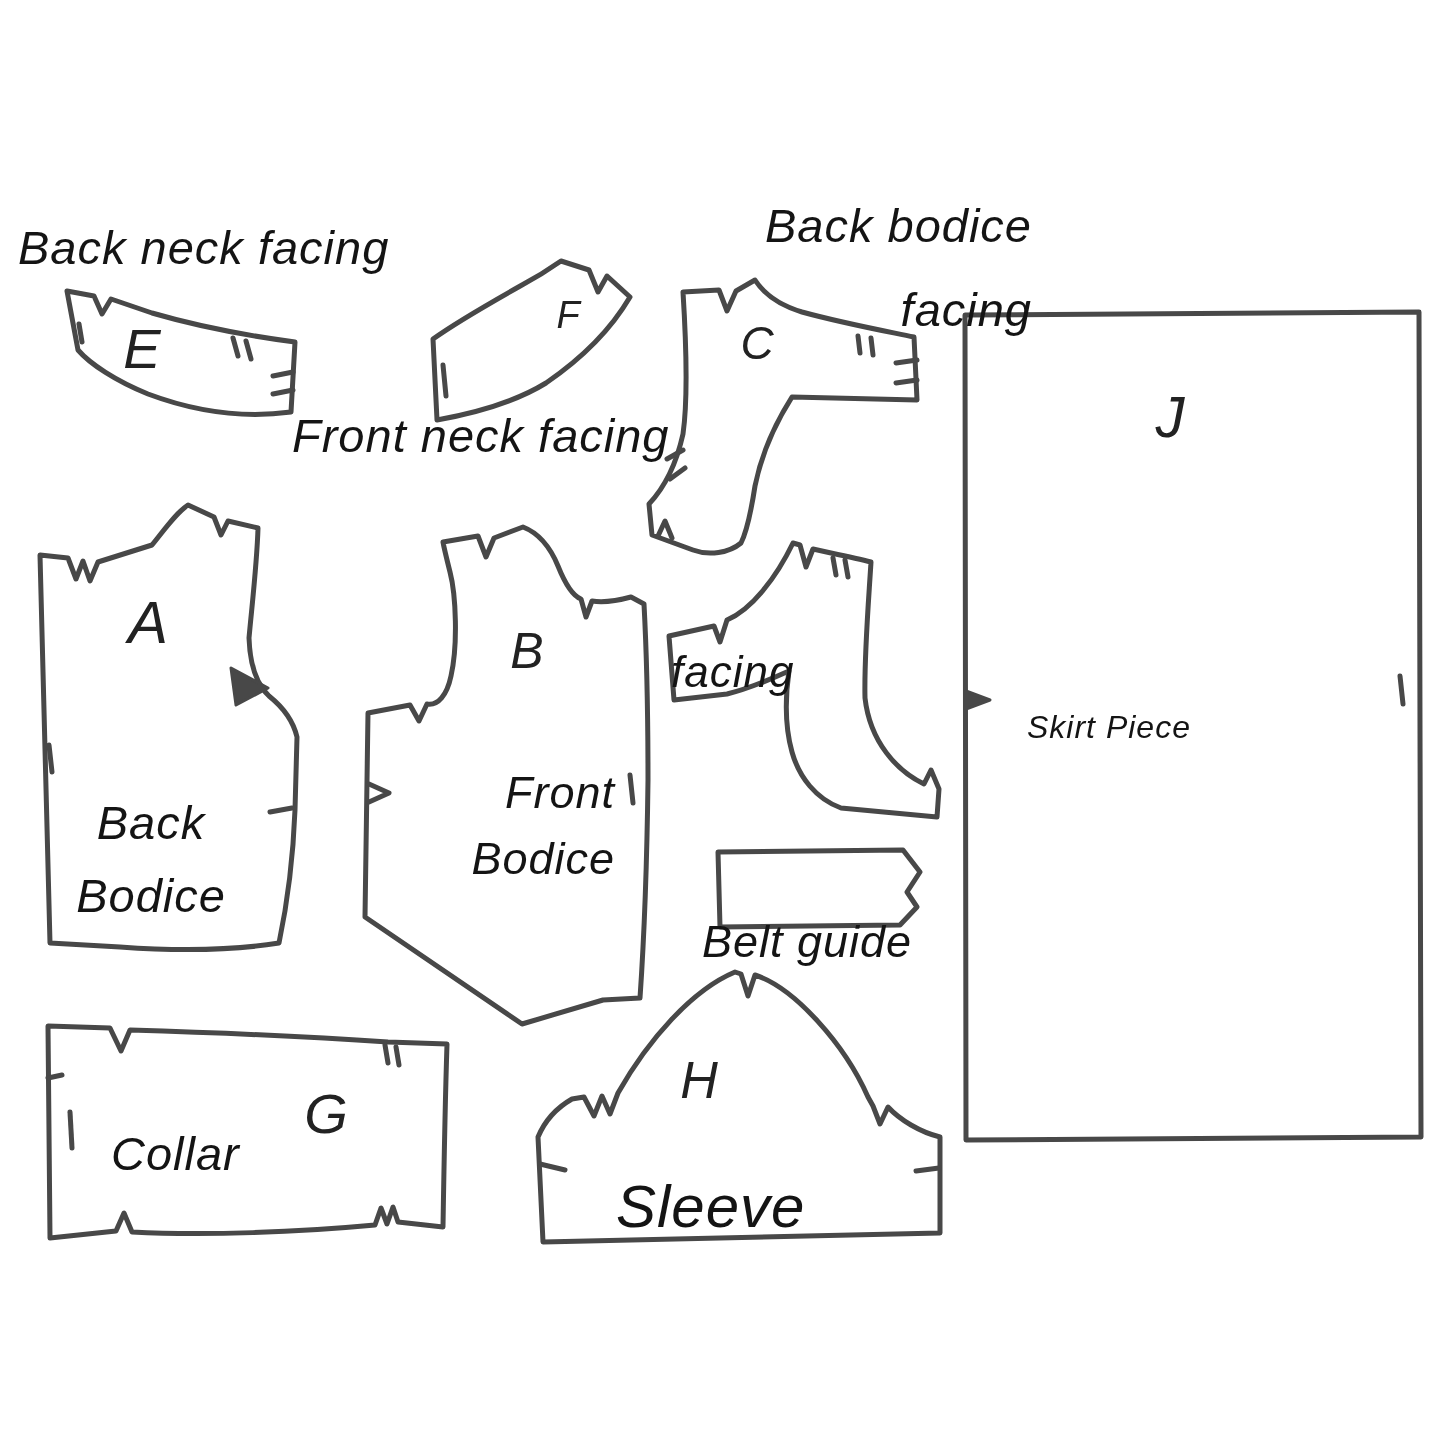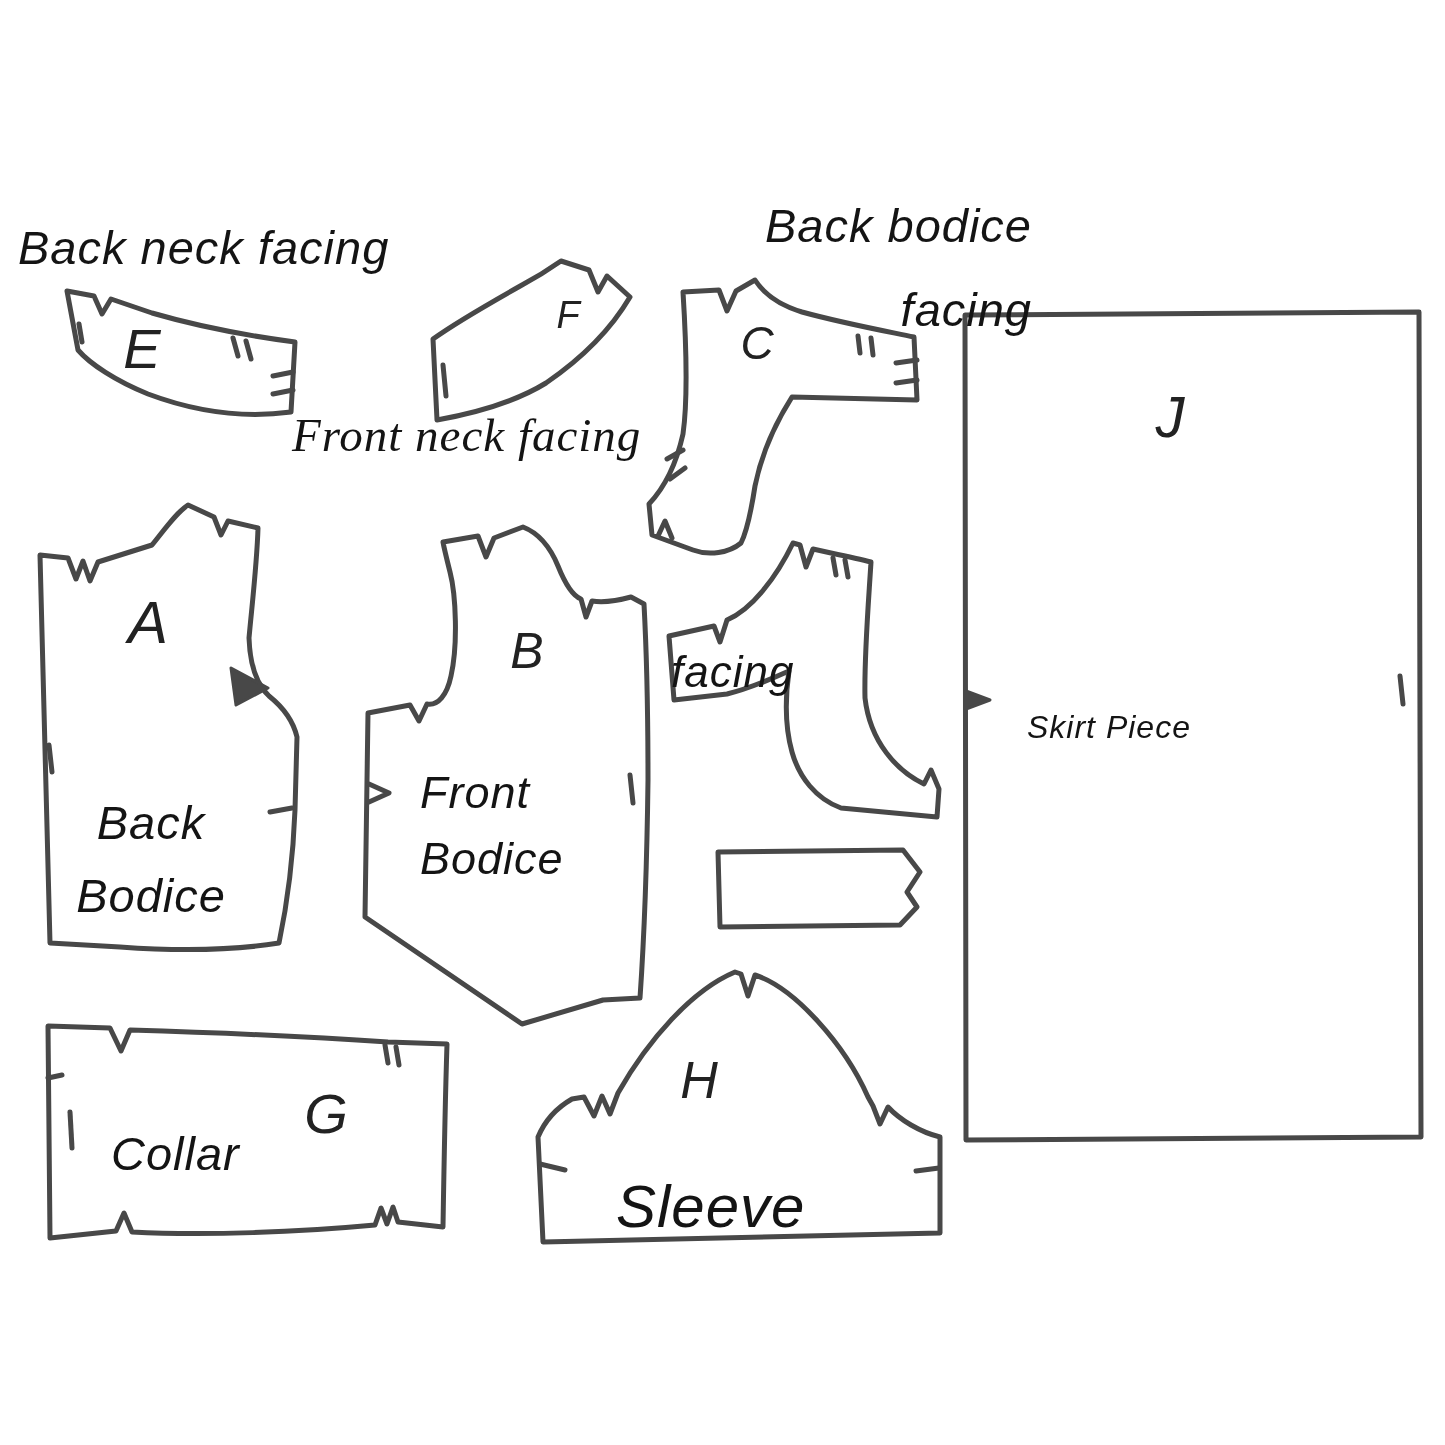--- a/index.html
+++ b/index.html
@@ -120,43 +120,44 @@
 
     <g>
       <path class="outline" d="M538,1137 C546,1118 558,1107 572,1099 L584,1097 L594,1116 L602,1096 L610,1114 L618,1093 C648,1040 692,990 735,972 L741,974 L748,996 L755,975 C795,988 845,1045 868,1097 L873,1106 L880,1124 L888,1107 C900,1120 920,1132 940,1137 L940,1233 L543,1242 Z"></path>
       <path class="tick" d="M540,1164 L565,1170"></path>
       <path class="tick" d="M916,1171 L939,1168"></path>
     </g>
   </svg>
 
   <div class="lbl" style="left:18px;top:222px;font-size:47px;text-align:center;">Back neck facing</div>
 
-  <div class="lbl" style="left:292px;top:410px;font-size:47px;font-family:Liberation Serif, serif;">Front neck facing</div>
+  <div class="lbl" style="left:292px;top:410px;font-size:47px;">Front neck facing</div>
 
   <div class="lbl block" style="left:744px;top:184px;width:268px;text-align:right;font-size:47px;line-height:84px;margin-left:20px;">
     <span class="line">Back bodice</span>
     <span class="line">facing</span>
   </div>
 
   <div class="lbl block" style="left:671px;top:636px;font-size:44px;line-height:72px;">
     <span class="line">facing</span>
   </div>
 
   <div class="lbl block" style="left:56px;top:786px;width:190px;text-align:center;font-size:47px;line-height:73px;">
     <span class="line">Back</span>
     <span class="line">Bodice</span>
   </div>
 
-  <div class="lbl block" style="left:420px;top:760px;width:195px;text-align:left;font-size:45px;line-height:66px;">
+  <div class="lbl block" style="left:420px;top:760px;width:195px;text-align:right;font-size:45px;line-height:66px;">
     <span class="line">Front</span>
     <span class="line">Bodice</span>
   </div>
 
   <div class="lbl" style="left:1027px;top:710px;font-size:32px;">Skirt Piece</div>
 
+  <div class="lbl" style="left:702px;top:917px;font-size:45px;">Belt guide</div>
 
   <div class="lbl" style="left:111px;top:1128px;font-size:47px;">Collar</div>
 
   <div class="lbl" style="left:616px;top:1174px;font-size:60px;">Sleeve</div>
 
   <div class="plt" style="left:142px;top:348px;font-size:56px;">E</div>
 
   <div class="plt" style="left:568px;top:315px;font-size:38px;">F</div>
 
   <div class="plt" style="left:757px;top:343px;font-size:46px;">C</div>

